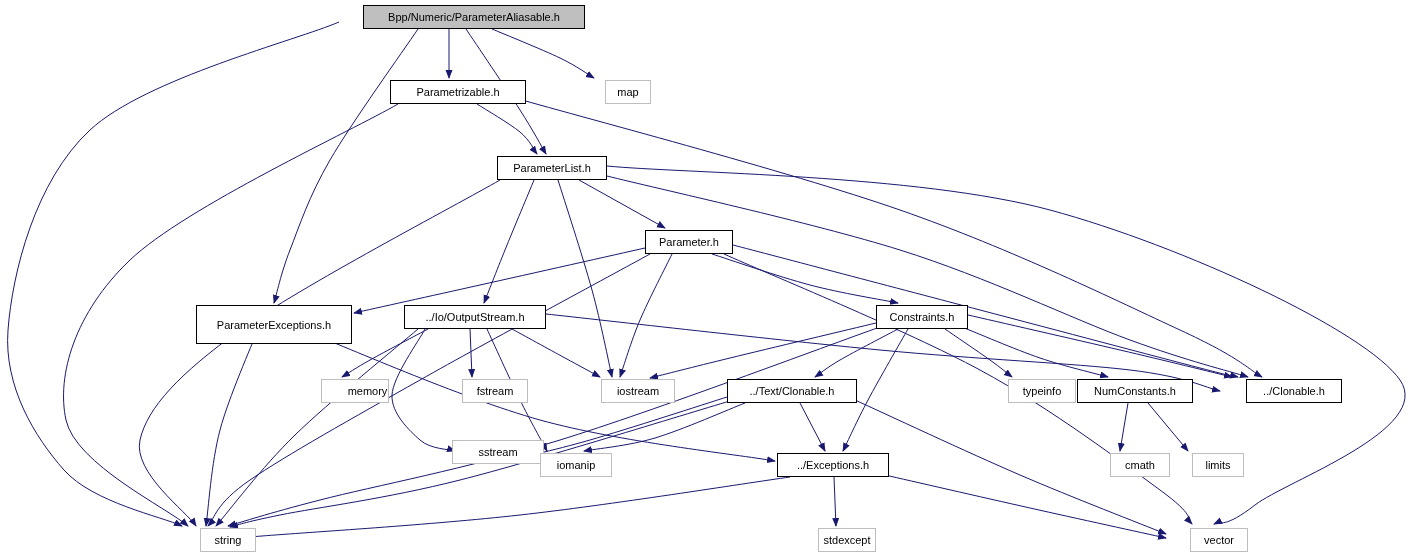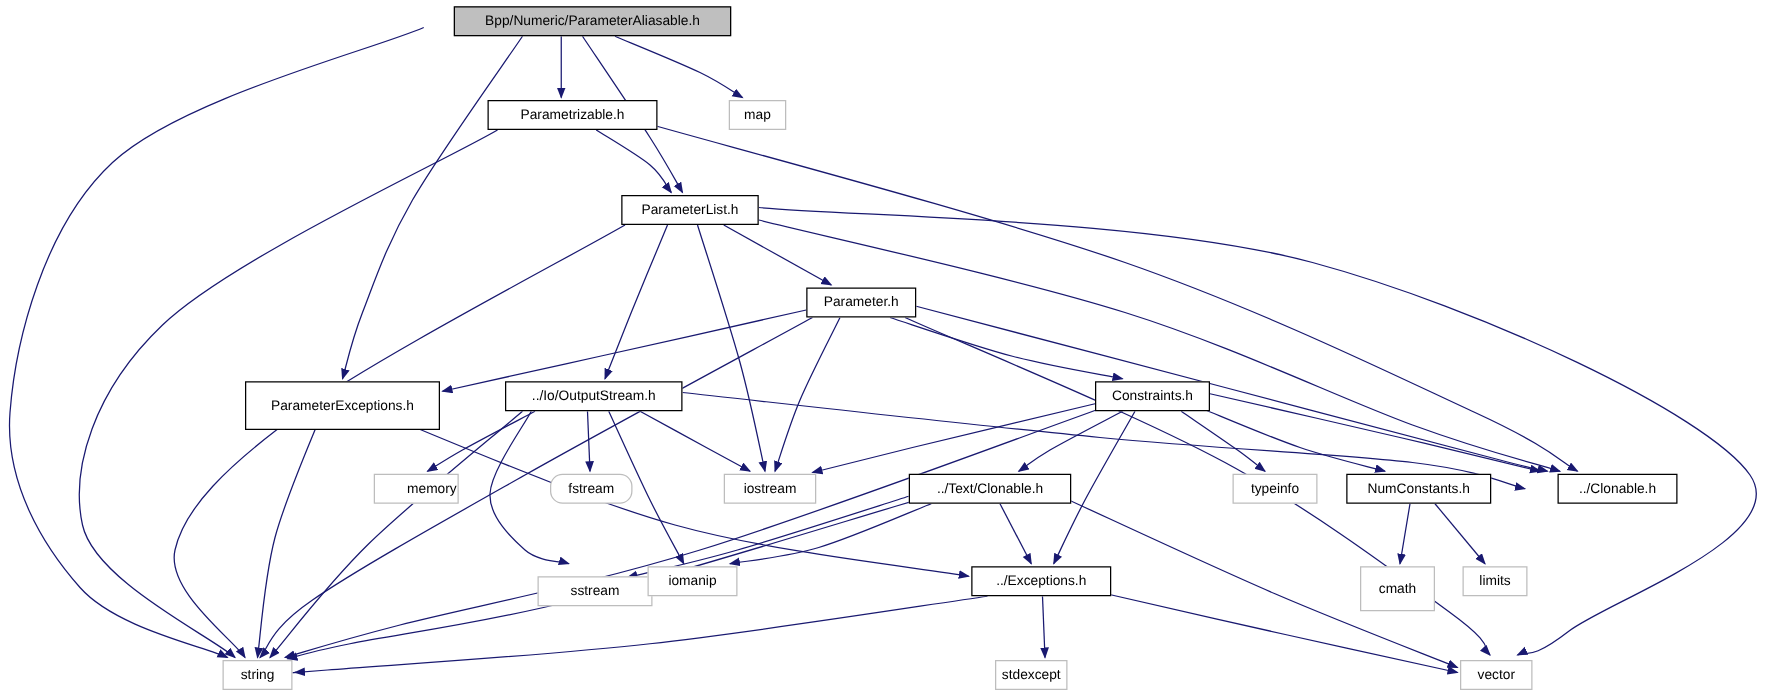--- a/index.html
+++ b/index.html
@@ -6,21 +6,21 @@
   #canvas{position:relative;width:1412px;height:560px;background:#ffffff;overflow:hidden;
           font-family:"Liberation Sans", sans-serif;}
   #edges{position:absolute;left:0;top:0;width:1412px;height:560px;}
   .edge{fill:none;stroke:var(--edge,#191970);stroke-width:1;}
   #arrowhead{fill:var(--edge,#191970);}
   .node{position:absolute;box-sizing:border-box;display:flex;align-items:center;justify-content:center;
         font-size:11px;color:#000;background:var(--nodefill,#fff);border:1px solid #000;
         white-space:nowrap;cursor:default;}
   .node.root{background:var(--rootfill,#bfbfbf);border-color:#000;margin-left:24px;}
   .node.doc{border-color:var(--docborder,#000);}
-  .node.ext{border-color:var(--extborder,#bdbdbd);}
+  .node.ext{border-color:var(--extborder,#bdbdbd);margin-left:22px;}
 </style>
 </head>
 <body>
 
 <div id="canvas">
   <svg id="edges" viewBox="0 0 1412 560" xmlns="http://www.w3.org/2000/svg">
     <defs>
       <marker id="arrow" markerWidth="10" markerHeight="8" refX="8" refY="3.5" orient="auto" markerUnits="userSpaceOnUse">
         <path id="arrowhead" d="M0,0 L9,3.5 L0,7 Z"></path>
       </marker>
@@ -75,28 +75,28 @@
   <div id="nodes">
       <div class="node root" style="left: 339px; top: 5px; width: 222px; height: 24px;">Bpp/Numeric/ParameterAliasable.h</div>
       <div class="node doc" style="left: 390px; top: 80px; width: 136px; height: 24px;">Parametrizable.h</div>
       <div class="node ext" style="left: 583px; top: 80px; width: 46px; height: 24px;">map</div>
       <div class="node doc" style="left: 497px; top: 156px; width: 110px; height: 24px;">ParameterList.h</div>
       <div class="node doc" style="left: 645px; top: 230px; width: 88px; height: 24px;">Parameter.h</div>
       <div class="node doc" style="left: 196px; top: 305px; width: 156px; height: 39px;">ParameterExceptions.h</div>
       <div class="node doc" style="left: 404px; top: 305px; width: 142px; height: 24px;">../Io/OutputStream.h</div>
       <div class="node doc" style="left: 876px; top: 305px; width: 92px; height: 24px;">Constraints.h</div>
       <div class="node ext" style="left: 299px; top: 379px; width: 68px; height: 24px; padding-left: 25px;">memory</div>
-      <div class="node ext" style="left: 440px; top: 379px; width: 66px; height: 24px; border-radius: 10px;">fstream</div>
+      <div class="node ext" style="left: 440px; top: 379px; width: 66px; height: 24px;">fstream</div>
       <div class="node ext" style="left: 579px; top: 379px; width: 74px; height: 24px;">iostream</div>
       <div class="node doc" style="left: 727px; top: 379px; width: 130px; height: 24px;">../Text/Clonable.h</div>
       <div class="node ext" style="left: 986px; top: 379px; width: 68px; height: 24px;">typeinfo</div>
       <div class="node doc" style="left: 1077px; top: 379px; width: 116px; height: 24px;">NumConstants.h</div>
       <div class="node doc" style="left: 1246px; top: 379px; width: 96px; height: 24px;">../Clonable.h</div>
-      <div class="node ext" style="left: 430px; top: 461px; width: 92px; height: 24px;">sstream</div>
+      <div class="node ext" style="left: 430px; top: 440px; width: 92px; height: 24px;">sstream</div>
       <div class="node ext" style="left: 518px; top: 453px; width: 72px; height: 24px;">iomanip</div>
       <div class="node doc" style="left: 777px; top: 453px; width: 112px; height: 24px;">../Exceptions.h</div>
-      <div class="node ext" style="left: 1088px; top: 453px; width: 60px; height: 36px;">cmath</div>
+      <div class="node ext" style="left: 1088px; top: 453px; width: 60px; height: 24px;">cmath</div>
       <div class="node ext" style="left: 1170px; top: 453px; width: 52px; height: 24px;">limits</div>
       <div class="node ext" style="left: 178px; top: 528px; width: 56px; height: 24px;">string</div>
       <div class="node ext" style="left: 796px; top: 528px; width: 58px; height: 24px;">stdexcept</div>
       <div class="node ext" style="left: 1168px; top: 528px; width: 58px; height: 24px;">vector</div>
     </div>
 </div>
 
 </body></html>

